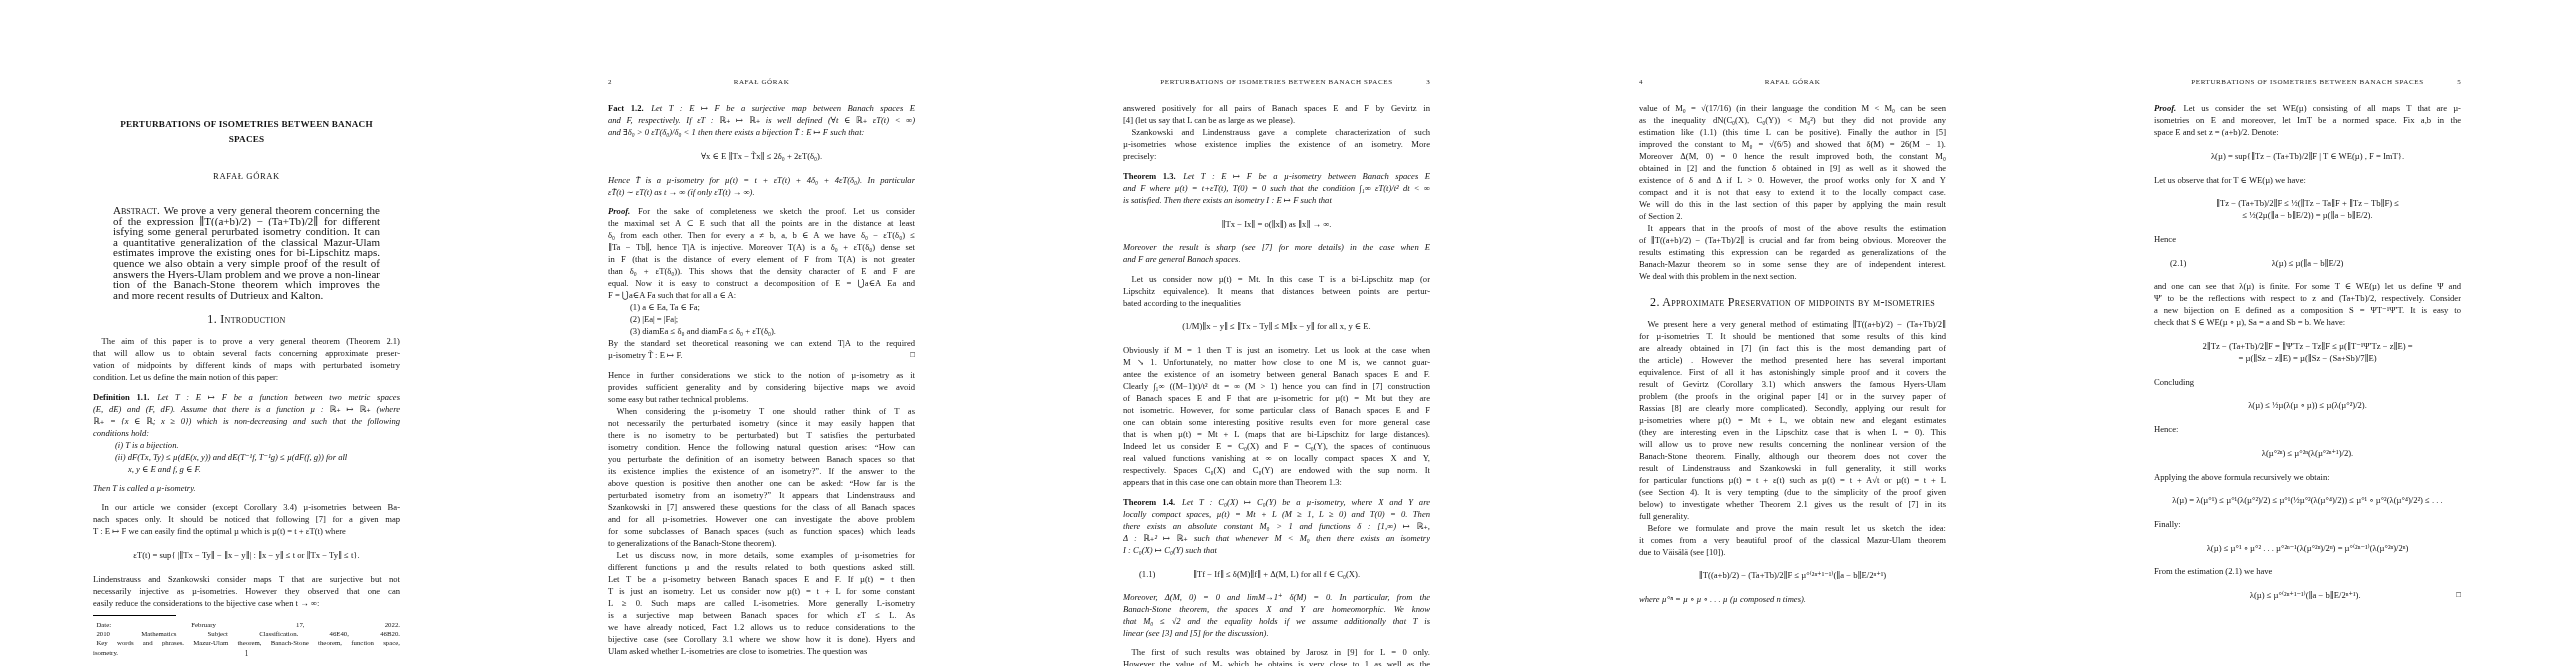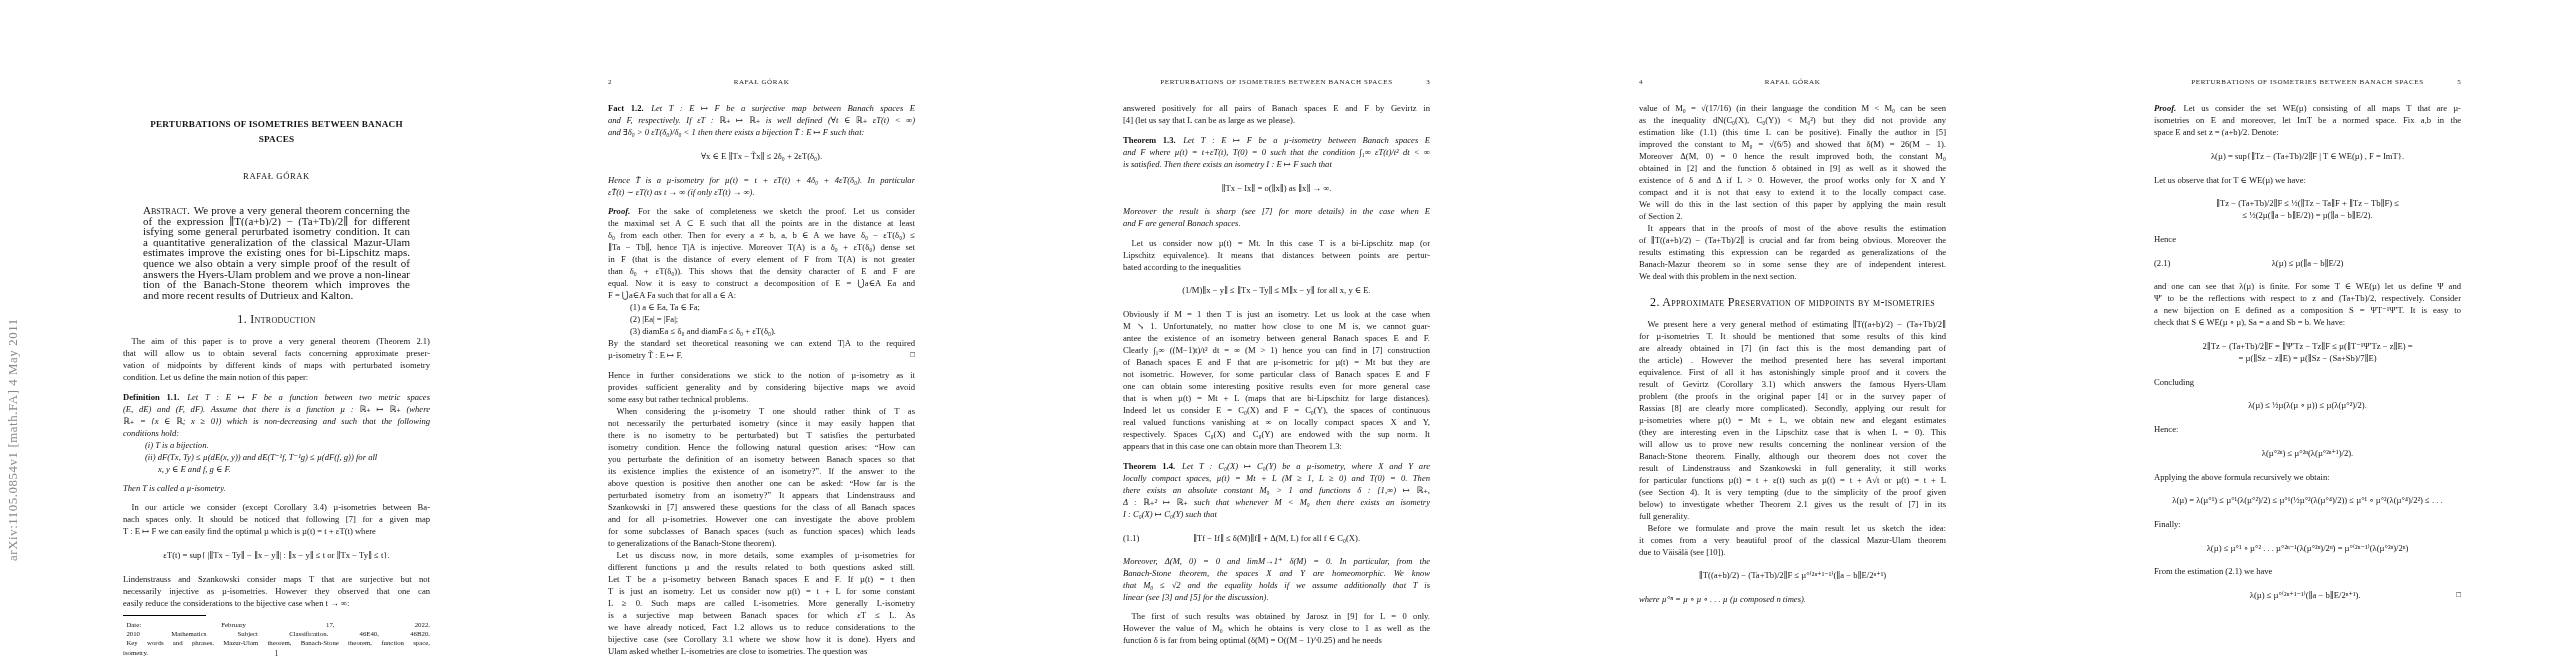--- a/index.html
+++ b/index.html
@@ -37,34 +37,34 @@
   .author .line{text-align:center;text-align-last:center;font-variant:small-caps;
                 font-size:8.6px;letter-spacing:0.6px}
   .abstract{margin:23px 20px 0 20px}
   .abstract .line{font-size:11px;line-height:10px;max-height:10.6px}
   .abstract .lead{font-weight:400;font-variant:small-caps}
   .section{margin:13.3px 0 10px}
   .section .line{text-align-last:center;font-variant:small-caps;
                  letter-spacing:0.3px;font-size:12px}
   .display{margin:11.7px 0}
   .display .line{text-align:left;text-align-last:center}
-  .eqtag{position:absolute;left:0;top:50%;transform:translateY(-50%);font-size:8.6px}
+  .eqtag{position:absolute;left:16px;top:50%;transform:translateY(-50%);font-size:8.6px}
   .list .line{padding-left:22px;text-align-last:left}
   .qed{float:right;font-size:7.8px}
   .footrule{border-top:0.6px solid #000;width:83px;margin:6.7px 0 3.3px}
   .footnote .line{font-size:6.8px;line-height:9.4px;max-height:10px}
   .pagefoot{position:absolute;top:650px;left:93px;width:307px;text-align:center;font-size:7.2px}
 </style>
 </head>
 <body>
 
 <div class="canvas">
   <div class="arxiv-label">arXiv:1105.0854v1  [math.FA]  4 May 2011</div>
   <div id="pages">
-      <div class="page" style="left: 0px; margin-left: 30px;">
+      <div class="page" style="left: 0px;">
         <div class="pagecol">
           <div class="block title">
             <div class="line">PERTURBATIONS OF ISOMETRIES BETWEEN BANACH</div>
             <div class="line">SPACES</div>
           </div>
           <div class="block author">
             <div class="line">RAFAŁ GÓRAK</div>
           </div>
           <div class="block abstract haslead">
             <div class="line"><span class="lead">Abstract.</span> We prove a very general theorem concerning the estimation</div>
@@ -194,20 +194,25 @@
       </div>
       <div class="page" style="left: 1030px;">
         <div class="pagecol">
           <div class="pghead">
             <span class="ph-center">PERTURBATIONS OF ISOMETRIES BETWEEN BANACH SPACES</span>
             <span class="ph-right">3</span>
           </div>
           <div class="block p">
             <div class="line">answered positively for all pairs of Banach spaces E and F by Gevirtz in</div>
             <div class="line">[4] (let us say that L can be as large as we please).</div>
+          </div>
+          <div class="block p">
+            <div class="line"> Szankowski and Lindenstrauss gave a complete characterization of such</div>
+            <div class="line">µ-isometries whose existence implies the existence of an isometry. More</div>
+            <div class="line">precisely:</div>
           </div>
           <div class="block p italic haslead">
             <div class="line"><span class="lead">Theorem 1.3.</span> Let T : E ↦ F be a µ-isometry between Banach spaces E</div>
             <div class="line">and F where µ(t) = t+εT(t), T(0) = 0 such that the condition ∫₁∞ εT(t)/t² dt &lt; ∞</div>
             <div class="line">is satisfied. Then there exists an isometry I : E ↦ F such that</div>
           </div>
           <div class="block display">
             <div class="line">∥Tx − Ix∥ = o(∥x∥) as ∥x∥ → ∞.</div>
           </div>
           <div class="block p italic">

